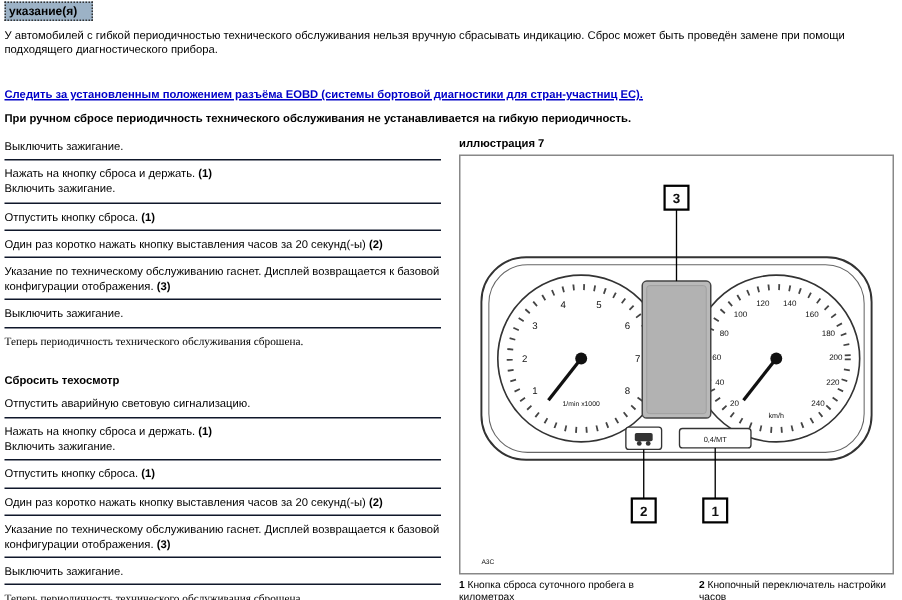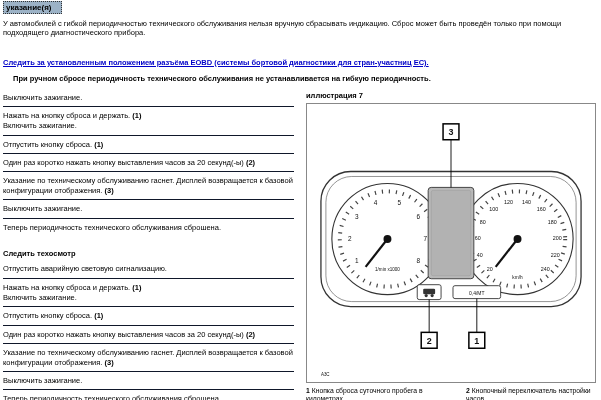--- a/index.html
+++ b/index.html
@@ -8,45 +8,45 @@
     width:601px; height:400px; background:#fff; overflow:hidden; position:relative;
     font-family:"Liberation Sans", sans-serif; font-size:7.5px; line-height:1.25; color:#000;
     padding:1px 3px 0 3px;
   }
   .tab {
     display:inline-block; background:#9cb2c6; border:1px dotted #333;
     font-weight:700; font-size:8px; padding:1px 9px 0 2px; margin:0 0 3px 0; cursor:pointer;
   }
   .intro-text { margin:2px 4px 3px 0; max-width:592px; }
   .link { color:#0000c8; text-decoration:underline; font-weight:700; display:inline-block; margin:17px 0 2px; cursor:pointer; }
-  .warning { font-weight:700; margin:5px 10px 7px; max-width:592px; }
+  .warning { font-weight:700; margin:5px 0 7px; max-width:592px; }
   .cols { display:flex; gap:12px; }
   .col-left { width:291px; flex:none; }
   .col-right { flex:1; min-width:0; }
   .sec-title { font-size:7.5px; font-weight:700; margin:0 0 4px; }
   .section { margin-bottom:13px; }
   .block { border-bottom:1px solid #0f172a; padding:1px 0 3px; margin-bottom:2px; }
-  .block:last-child { border-bottom:0; }
+  .block:last-child { border-bottom:0;font-family:Liberation Serif, serif; }
   .block p { margin:1px 0; }
   .ref { font-weight:700; }
   .ill-title { font-weight:700; margin-bottom:3px; }
   .frame { border:1px solid #888; width:290px; height:280px; background:#fff; }
   svg { display:block; }
   svg text { font-family:"Liberation Sans", sans-serif; fill:#111; }
   .caps { display:grid; grid-template-columns:154px 1fr; column-gap:6px; row-gap:2px;
           margin-top:4px; font-size:6.8px; line-height:1.15; }
 </style>
 </head>
 <body>
 
 <div class="page">
 
   <div class="tab">указание(я)</div>
 
-  <p class="intro-text">У автомобилей с гибкой периодичностью технического обслуживания нельзя вручную сбрасывать индикацию. Сброс может быть проведён только при помощи подходящего диагностического прибора.</p>
+  <p class="intro-text">У автомобилей с гибкой периодичностью технического обслуживания нельзя вручную сбрасывать индикацию. Сброс может быть проведён замене при помощи подходящего диагностического прибора.</p>
   <span class="link">Следить за установленным положением разъёма EOBD (системы бортовой диагностики для стран-участниц ЕС).</span>
   <p class="warning">При ручном сбросе периодичность технического обслуживания не устанавливается на гибкую периодичность.</p>
 
   <div class="cols">
 
     <div class="col-left">
 
       <div class="section">
 
         <div class="block">
@@ -67,21 +67,21 @@
         </div>
         <div class="block">
           <p><span>Выключить зажигание.</span> <b class="ref"></b></p>
         </div>
         <div class="block">
           <p><span>Теперь периодичность технического обслуживания сброшена.</span> <b class="ref"></b></p>
         </div>
       </div>
 
       <div class="section">
-        <h3 class="sec-title">Следить техосмотр</h3>
+        <h3 class="sec-title">Сбросить техосмотр</h3>
 
         <div class="block">
           <p><span>Отпустить аварийную световую сигнализацию.</span> <b class="ref"></b></p>
         </div>
         <div class="block">
           <p><span>Нажать на кнопку сброса и держать.</span> <b class="ref">(1)</b></p>
           <p><span>Включить зажигание.</span> <b class="ref"></b></p>
         </div>
         <div class="block">
           <p><span>Отпустить кнопку сброса.</span> <b class="ref">(1)</b></p>

